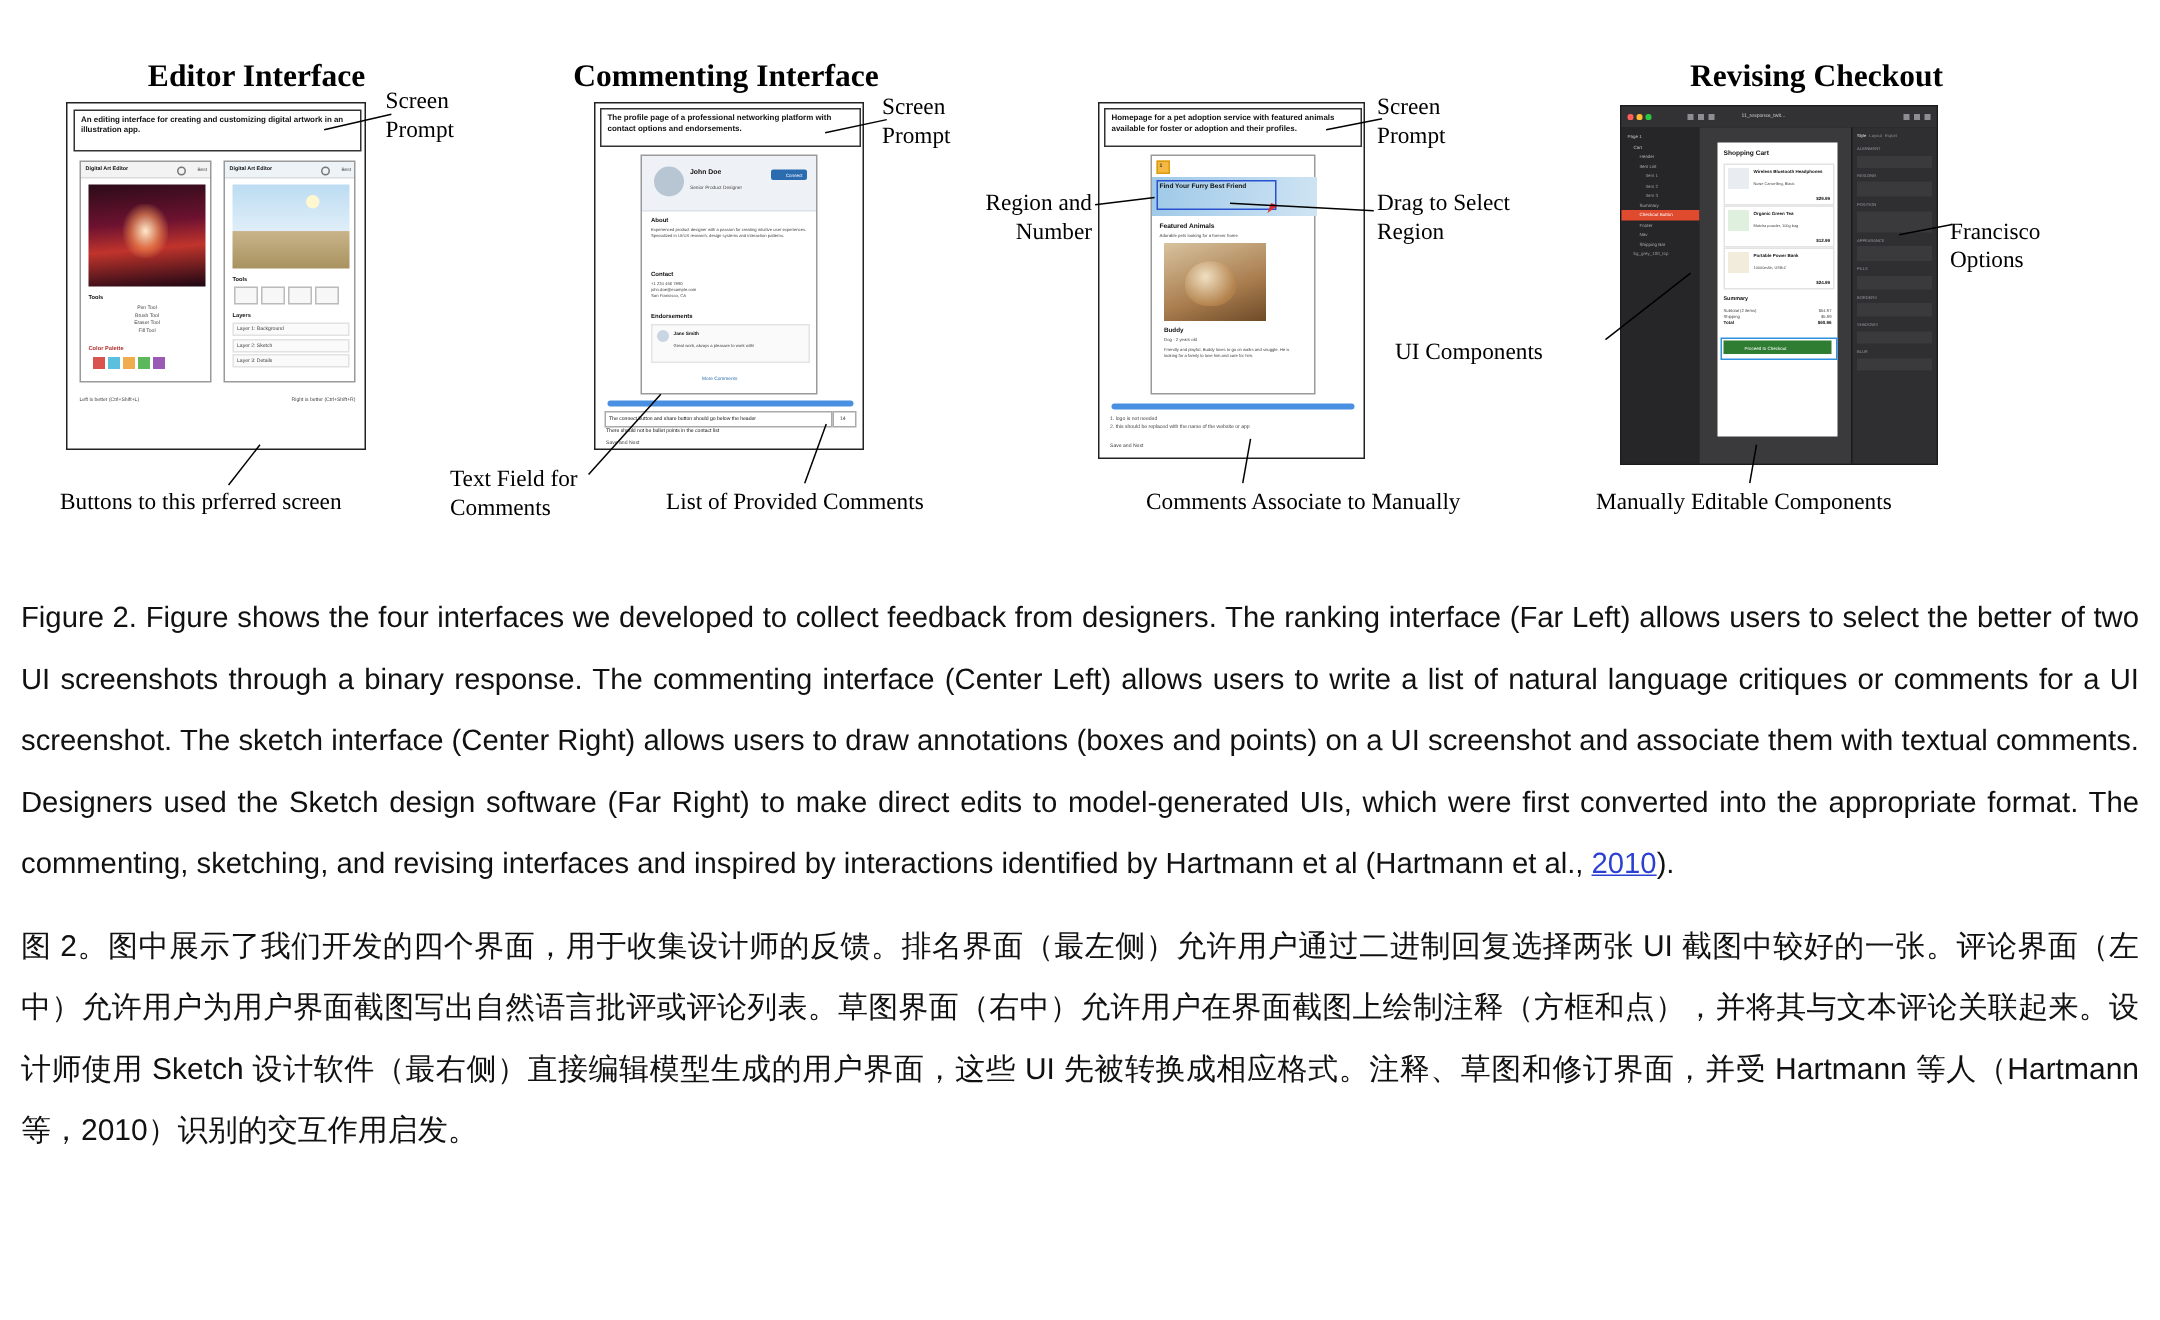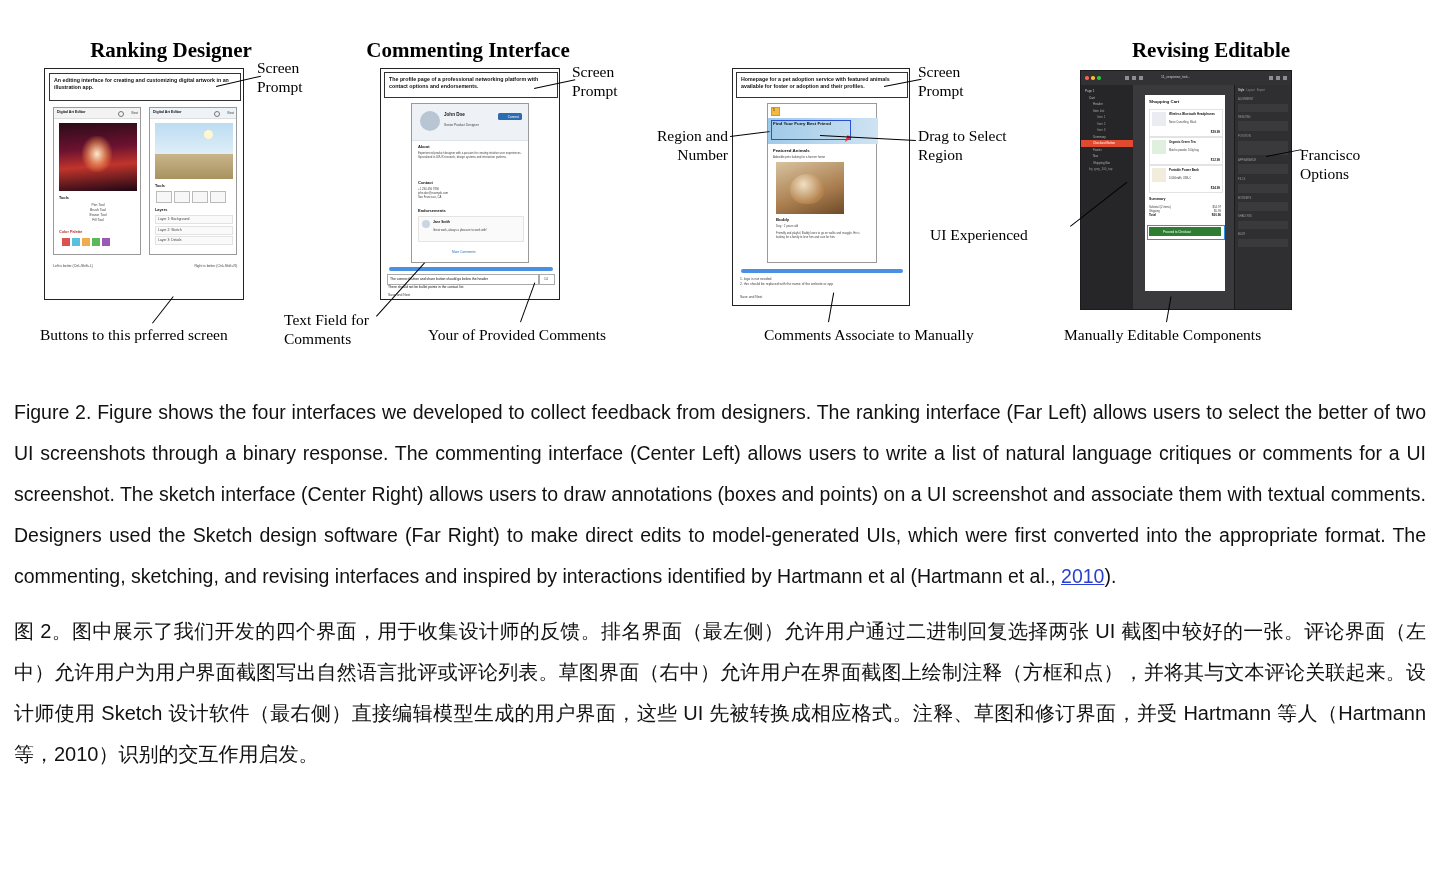--- a/index.html
+++ b/index.html
@@ -68,21 +68,21 @@
   }
 </style>
 </head>
 <body>
 
 <div class="page">
 
   <div class="figure">
 
     <div class="panel" style="left:40px;width:300px;height:375px;">
-      <div class="panel-title" style="left:0;width:262px;">Ranking Designer</div>
+      <div class="panel-title" style="left:0;width:262px;">Editor Interface</div>
 
       <div class="frame" style="left:4px;top:68px;width:200px;height:232px;">
 
         <div class="prompt-box" style="left:4px;top:4px;width:192px;height:28px;">An editing interface for creating and customizing digital artwork in an illustration app.</div>
 
         <div class="phone" style="left:8px;top:38px;width:88px;height:148px;">
           <div class="bar" style="left:0;top:0;width:100%;height:11px;background:#f3f3f3;border-bottom:1px solid #ddd;">
             <div class="tinyb" style="position:absolute;left:3px;top:2px;font-size:3.6px;">Digital Art Editor</div>
             <div style="position:absolute;right:16px;top:3px;width:4px;height:4px;border:.7px solid #777;border-radius:50%;"></div>
             <div class="tiny" style="position:absolute;right:2px;top:2.5px;font-size:3.2px;">Best</div>
@@ -136,21 +136,21 @@
         </div>
       </div>
 
       <div class="anno" style="left:217px;top:58px;">Screen
 Prompt</div>
       <div class="leader" style="left:176px;top:86px;width:46px;transform:rotate(-13deg);"></div>
       <div class="anno" style="left:0px;top:325px;">Buttons to this prferred screen</div>
       <div class="leader" style="left:112px;top:323px;width:34px;transform:rotate(-52deg);"></div>
     </div>
 
-    <div class="panel" style="left:284px;width:360px;height:375px;">
+    <div class="panel" style="left:300px;width:360px;height:375px;">
       <div class="panel-title" style="left:62px;width:244px;">Commenting Interface</div>
 
       <div class="frame" style="left:96px;top:68px;width:180px;height:232px;">
         <div class="prompt-box" style="left:3px;top:3px;width:174px;height:26px;">The profile page of a professional networking platform with contact options and endorsements.</div>
 
         <div class="phone" style="left:30px;top:34px;width:118px;height:160px;">
           <div style="position:absolute;left:0;top:0;width:100%;height:36px;background:#eef2f6;border-bottom:1px solid #dde3ea;"></div>
           <div style="position:absolute;left:8px;top:7px;width:20px;height:20px;border-radius:50%;background:#b8c6d4;"></div>
           <div class="tinyb" style="position:absolute;left:32px;top:8px;font-size:4.6px;">John Doe</div>
           <div class="tiny" style="position:absolute;left:32px;top:19px;font-size:3.2px;">Senior Product Designer</div>
@@ -188,21 +188,21 @@
       </div>
 
       <div class="anno" style="left:288px;top:62px;">Screen
 Prompt</div>
       <div class="leader" style="left:250px;top:88px;width:42px;transform:rotate(-12deg);"></div>
 
       <div class="anno" style="left:0px;top:310px;">Text Field for
 Comments</div>
       <div class="leader" style="left:92px;top:316px;width:72px;transform:rotate(-48deg);"></div>
 
-      <div class="anno" style="left:144px;top:325px;">Your of Provided Comments</div>
+      <div class="anno" style="left:144px;top:325px;">List of Provided Comments</div>
       <div class="leader" style="left:236px;top:322px;width:42px;transform:rotate(-70deg);"></div>
     </div>
 
     <div class="panel" style="left:640px;width:380px;height:375px;">
 
       <div class="frame" style="left:92px;top:68px;width:178px;height:238px;">
         <div class="prompt-box" style="left:3px;top:3px;width:172px;height:26px;">Homepage for a pet adoption service with featured animals available for foster or adoption and their profiles.</div>
 
         <div class="phone" style="left:34px;top:34px;width:110px;height:160px;">
 
@@ -243,21 +243,21 @@
 
       <div class="anno" style="left:278px;top:126px;">Drag to Select
 Region</div>
       <div class="leader" style="left:180px;top:135px;width:96px;transform:rotate(3deg);"></div>
 
       <div class="anno" style="left:124px;top:325px;">Comments Associate to Manually</div>
       <div class="leader" style="left:188px;top:322px;width:30px;transform:rotate(-80deg);"></div>
     </div>
 
     <div class="panel" style="left:1020px;width:420px;height:375px;">
-      <div class="panel-title" style="left:66px;width:250px;">Revising Editable</div>
+      <div class="panel-title" style="left:66px;width:250px;">Revising Checkout</div>
 
       <div style="position:absolute;left:60px;top:70px;width:212px;height:240px;background:#2a2a2c;border:1px solid #1b1b1c;box-sizing:border-box;">
 
         <div style="position:absolute;left:0;top:0;width:100%;height:14px;background:#323235;border-bottom:1px solid #1d1d1f;">
           <div style="position:absolute;left:4px;top:5px;display:flex;gap:2.5px;">
             <span style="width:3.5px;height:3.5px;border-radius:50%;background:#ff5f57;"></span>
             <span style="width:3.5px;height:3.5px;border-radius:50%;background:#febb2e;"></span>
             <span style="width:3.5px;height:3.5px;border-radius:50%;background:#28c840;"></span>
           </div>
           <span class="tiny" style="position:absolute;left:80px;top:4px;font-size:3.4px;color:#cfcfd2;">11_response_twit...</span>
@@ -358,21 +358,21 @@
             <div class="tiny" style="font-size:2.7px;color:#9a9a9f;margin-top:4px;">BLUR</div>
             <div style="height:8px;background:#3a3a3d;margin-top:1.5px;"></div>
           </div>
         </div>
       </div>
 
       <div class="anno" style="left:280px;top:145px;">Francisco
 Options</div>
       <div class="leader" style="left:246px;top:156px;width:36px;transform:rotate(-11deg);"></div>
 
-      <div class="anno" style="left:-90px;top:225px;">UI Experienced</div>
+      <div class="anno" style="left:-90px;top:225px;">UI Components</div>
       <div class="leader" style="left:50px;top:226px;width:72px;transform:rotate(-38deg);"></div>
 
       <div class="anno" style="left:44px;top:325px;">Manually Editable Components</div>
       <div class="leader" style="left:146px;top:322px;width:26px;transform:rotate(-80deg);"></div>
     </div>
 
   </div>
 
   <div class="caption-wrap">
     <div class="cap-en"><span>Figure 2.</span><span> Figure shows the four interfaces we developed to collect feedback from designers. The ranking interface (Far Left) allows users to select the better of two UI screenshots through a binary response. The commenting interface (Center Left) allows users to write a list of natural language critiques or comments for a UI screenshot. The sketch interface (Center Right) allows users to draw annotations (boxes and points) on a UI screenshot and associate them with textual comments. Designers used the Sketch design software (Far Right) to make direct edits to model-generated UIs, which were first converted into the appropriate format. The commenting, sketching, and revising interfaces and inspired by interactions identified by Hartmann et al (Hartmann et al., </span><a class="lnk" href="#">2010</a><span>).</span></div>

